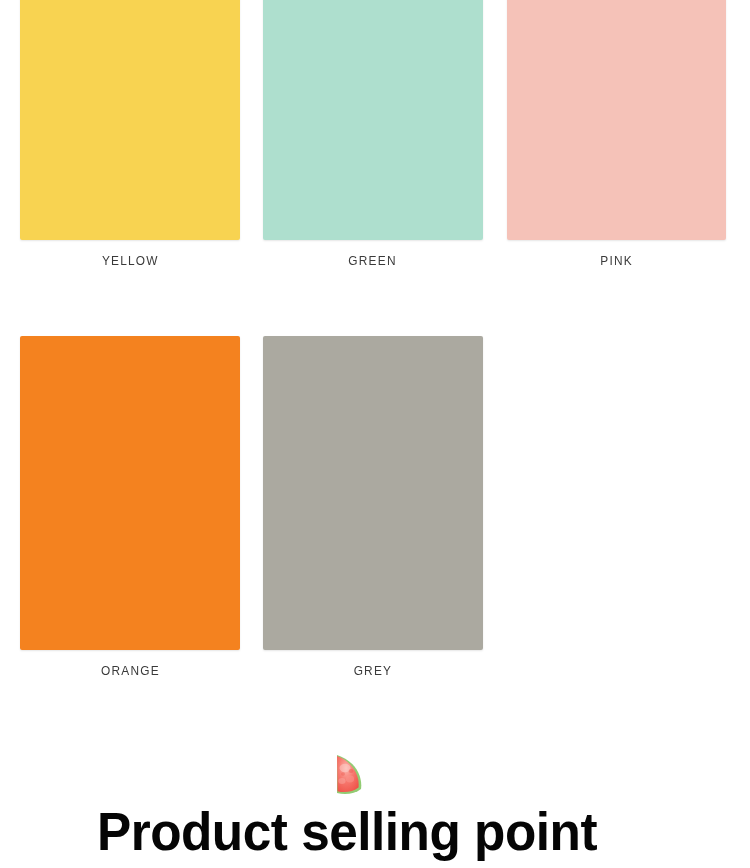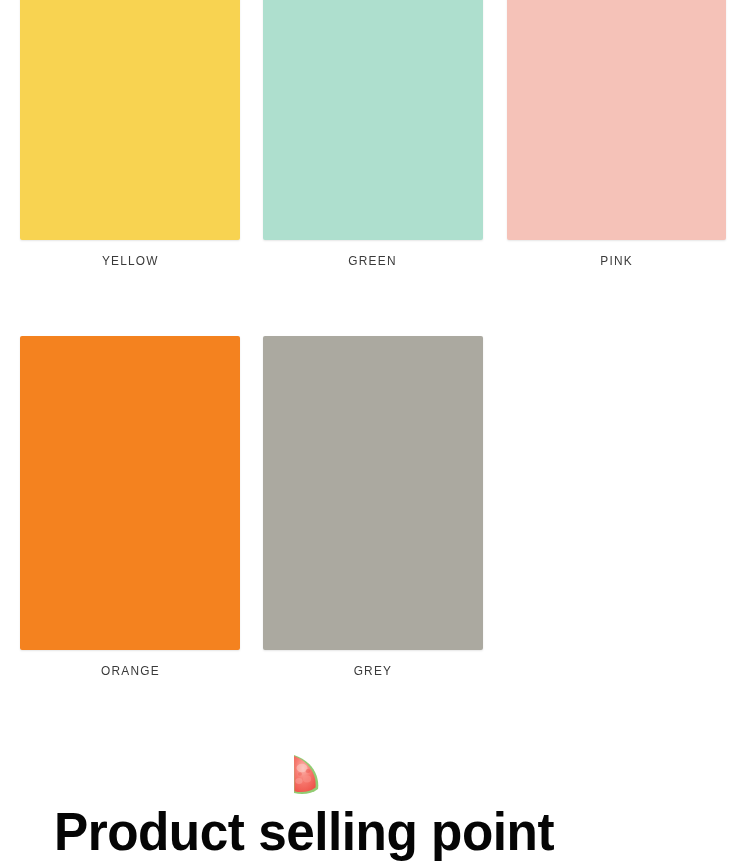--- a/index.html
+++ b/index.html
@@ -73,20 +73,21 @@
     white-space: nowrap;
   }
 
   
   .footer-block {
     position: absolute;
     left: 0;
     top: 752px;
     width: 608px;
     text-align: center;
+    padding-left: 43px;
   }
 
   .melon-icon {
     display: block;
     margin: 0 auto;
     width: 44px;
     height: 46px;
   }
 
   .footer-title {

